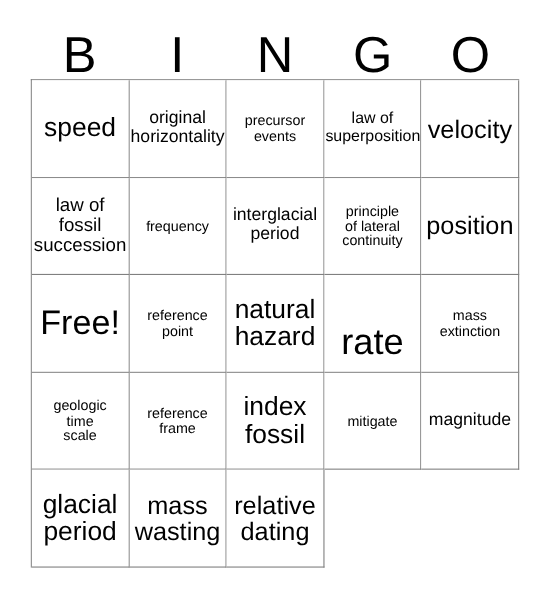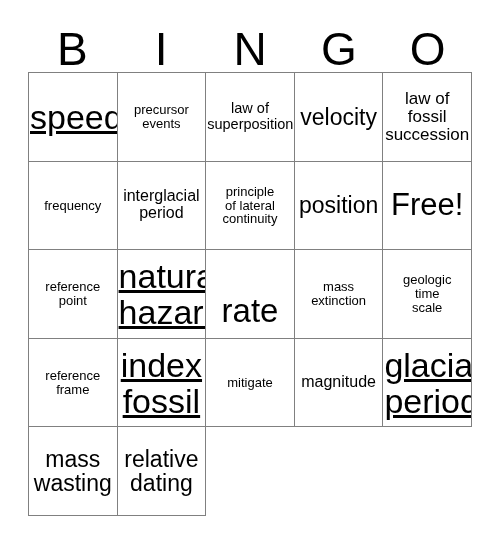--- a/index.html
+++ b/index.html
@@ -75,21 +75,21 @@
     line-height: 1.06;
     font-family: "Liberation Sans", sans-serif;
     font-weight: 400;
     color: #000000;
     word-break: keep-all;
     white-space: pre-line;
   }
 
   
   .s-xxl .cell-text { font-size: 33px; margin-top: 34px; }
-  .s-xl  .cell-text { font-size: 34px; text-decoration: underline; }
+  .s-xl  .cell-text { font-size: 24px; }
   .s-lg  .cell-text { font-size: 23px; }
   .s-md  .cell-text { font-size: 13px; }
   .s-sm  .cell-text { font-size: 16px; }
   .s-xs  .cell-text { font-size: 14px; }
 
   .free .cell-text { font-size: 31px; }
 </style>
 </head>
 <body>
 
@@ -99,20 +99,24 @@
     <div class="header-letter">B</div>
     <div class="header-letter">I</div>
     <div class="header-letter">N</div>
     <div class="header-letter">G</div>
     <div class="header-letter">O</div>
   </div>
 
   <div id="bingo-grid">
       <div class="cell s-xl">
         <span class="cell-text">speed</span>
+      </div>
+      <div class="cell s-sm">
+        <span class="cell-text">original
+horizontality</span>
       </div>
       <div class="cell s-md">
         <span class="cell-text">precursor
 events</span>
       </div>
       <div class="cell s-sm">
         <span class="cell-text" style="font-size: 14.5px;">law of
 superposition</span>
       </div>
       <div class="cell s-lg">

